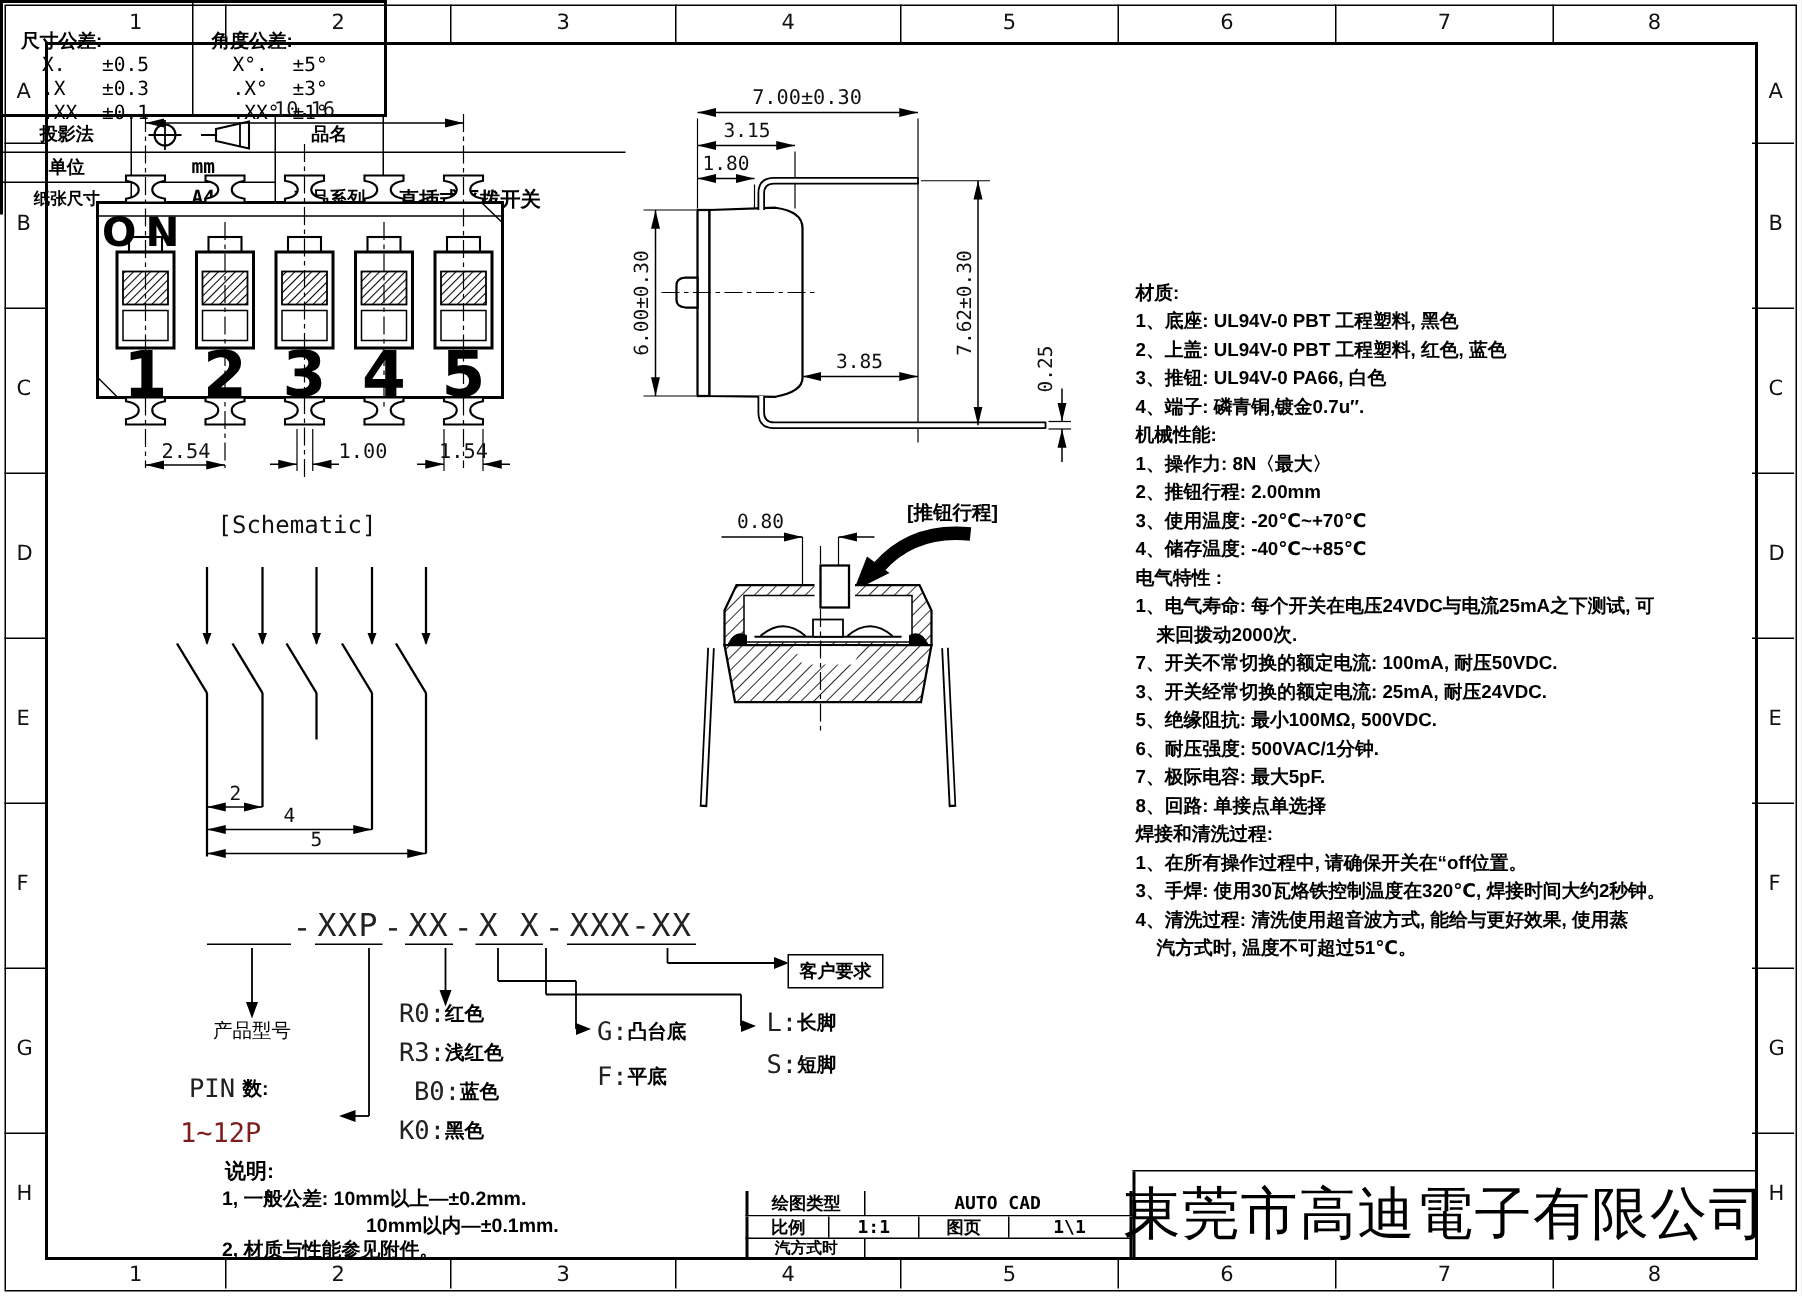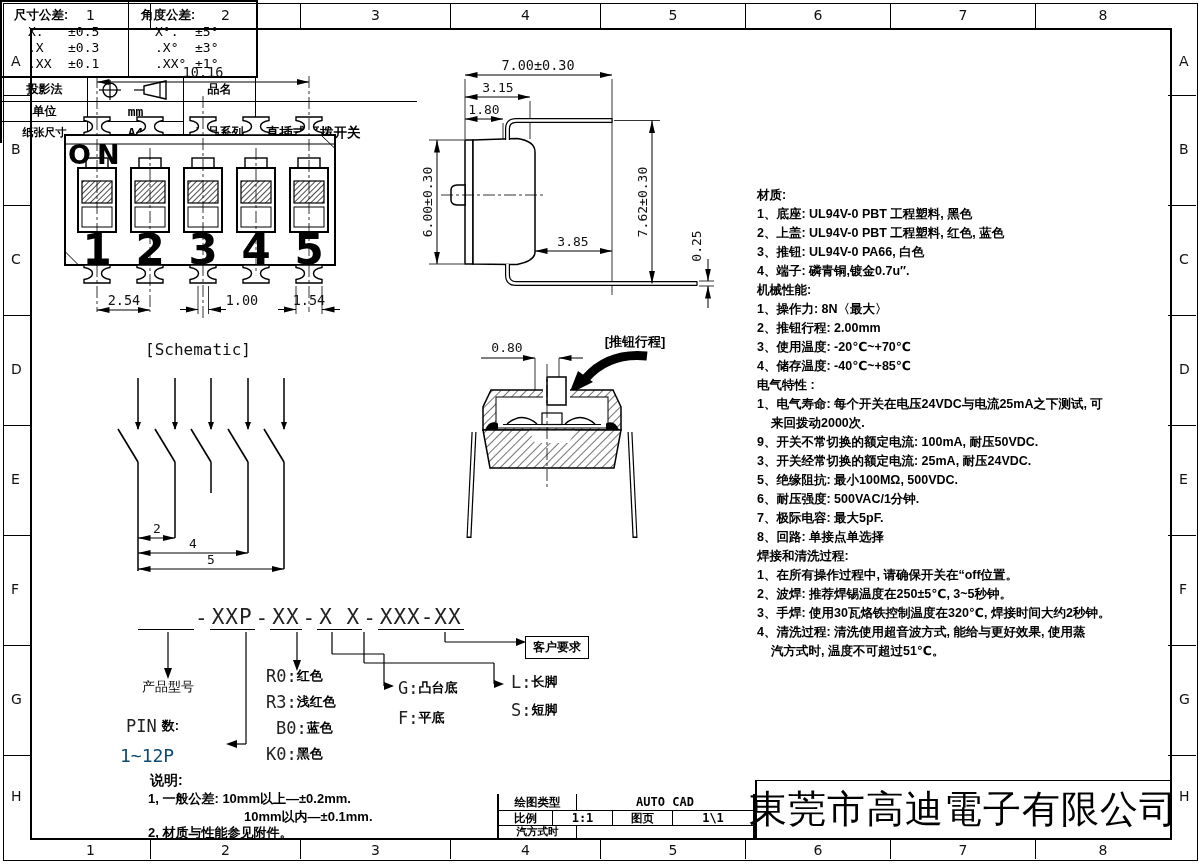--- a/index.html
+++ b/index.html
@@ -20,26 +20,26 @@
   .spec-w{padding-left:14px}
   
   #code{left:138px;top:603px;display:flex;align-items:flex-end;font-family:"DejaVu Sans Mono",monospace;font-size:21px;letter-spacing:1px;color:#222;height:27px}
   .seg{padding:0 1px}
   .seg-u{border-bottom:1.5px solid #000;padding:0 2px}
   .seg-blank{display:inline-block;width:56px;height:25px;border-bottom:1.5px solid #000}
   .pc-row{position:absolute;display:flex;align-items:center;white-space:nowrap}
   .pc-code{font-family:"DejaVu Sans Mono",monospace;font-size:17px;color:#222}
   .pc-cjk{font-weight:700;font-size:13px}
   #lbl-model{font-weight:400;font-size:13px}
-  #lbl-pinrange{font-family:"DejaVu Sans Mono",monospace;font-size:18px;color:#0c4a6e}
+  #lbl-pinrange{font-family:"DejaVu Sans Mono",monospace;font-size:18px;color:#7f1d1d}
   #customer-box{border:1.2px solid #000;padding:2px 7px;font-size:12px;font-weight:700;background:#fff}
   .note{position:absolute;font-size:13px;font-weight:700;white-space:nowrap}
   
   #tol{left:497px;top:716px;width:258px;height:78px;border:2px solid #000;display:flex;box-sizing:border-box;background:#fff}
-  .tol-half{width:50%;padding-top:5px;box-sizing:border-box}
+  .tol-half{width:50%;padding-top:17px;box-sizing:border-box}
   .tol-left{border-right:1.5px solid #000}
   .tol-h{font-weight:700;font-size:12.5px;padding-left:12px;line-height:17px}
   .tol-row{display:flex;font-family:"DejaVu Sans Mono",monospace;font-size:13px;line-height:16px;padding-left:26px}
   .tol-row .t1{width:40px}
   
   .irow{position:absolute;display:flex;background:#fff;border-left:2px solid #000;border-right:2px solid #000;border-bottom:1.5px solid #000;box-sizing:border-box}
   .ic{border-right:1px solid #000;display:flex;align-items:center;justify-content:center;box-sizing:border-box;overflow:hidden}
   .ic:last-child{border-right:none}
   .ic-l{font-weight:700;font-size:11.5px}
   .ic-v{font-family:"DejaVu Sans Mono",monospace;font-weight:700;font-size:12px}
@@ -360,29 +360,28 @@
       <div class="">3、推钮: UL94V-0 PA66, 白色</div>
       <div class="">4、端子: 磷青铜,镀金0.7u″.</div>
       <div class="">机械性能:</div>
       <div class="">1、操作力: 8N〈最大〉</div>
       <div class="">2、推钮行程: 2.00mm</div>
       <div class="">3、使用温度: -20℃~+70℃</div>
       <div class="">4、储存温度: -40℃~+85℃</div>
       <div class="">电气特性 :</div>
       <div class="">1、电气寿命: 每个开关在电压24VDC与电流25mA之下测试, 可</div>
       <div class="spec-w">来回拨动2000次.</div>
-      <div class="">9、开关不常切换的额定电流: 100mA, 耐压50VDC.</div>
+      <div class="">7、开关不常切换的额定电流: 100mA, 耐压50VDC.</div>
       <div class="">3、开关经常切换的额定电流: 25mA, 耐压24VDC.</div>
       <div class="">5、绝缘阻抗: 最小100MΩ, 500VDC.</div>
       <div class="">6、耐压强度: 500VAC/1分钟.</div>
       <div class="">7、极际电容: 最大5pF.</div>
       <div class="">8、回路: 单接点单选择</div>
       <div class="">焊接和清洗过程:</div>
       <div class="">1、在所有操作过程中, 请确保开关在“off位置。</div>
-      <div class="">2、波焊: 推荐焊锡温度在250±5℃, 3~5秒钟。</div>
       <div class="">3、手焊: 使用30瓦烙铁控制温度在320℃, 焊接时间大约2秒钟。</div>
       <div class="">4、清洗过程: 清洗使用超音波方式, 能给与更好效果, 使用蒸</div>
       <div class="spec-w">汽方式时, 温度不可超过51℃。</div>
     </div>
 
   <div id="tol">
     <div class="tol-half tol-left">
       <div class="tol-h">尺寸公差:</div>
       <div class="tol-row">
           <span class="t1">X.</span>

